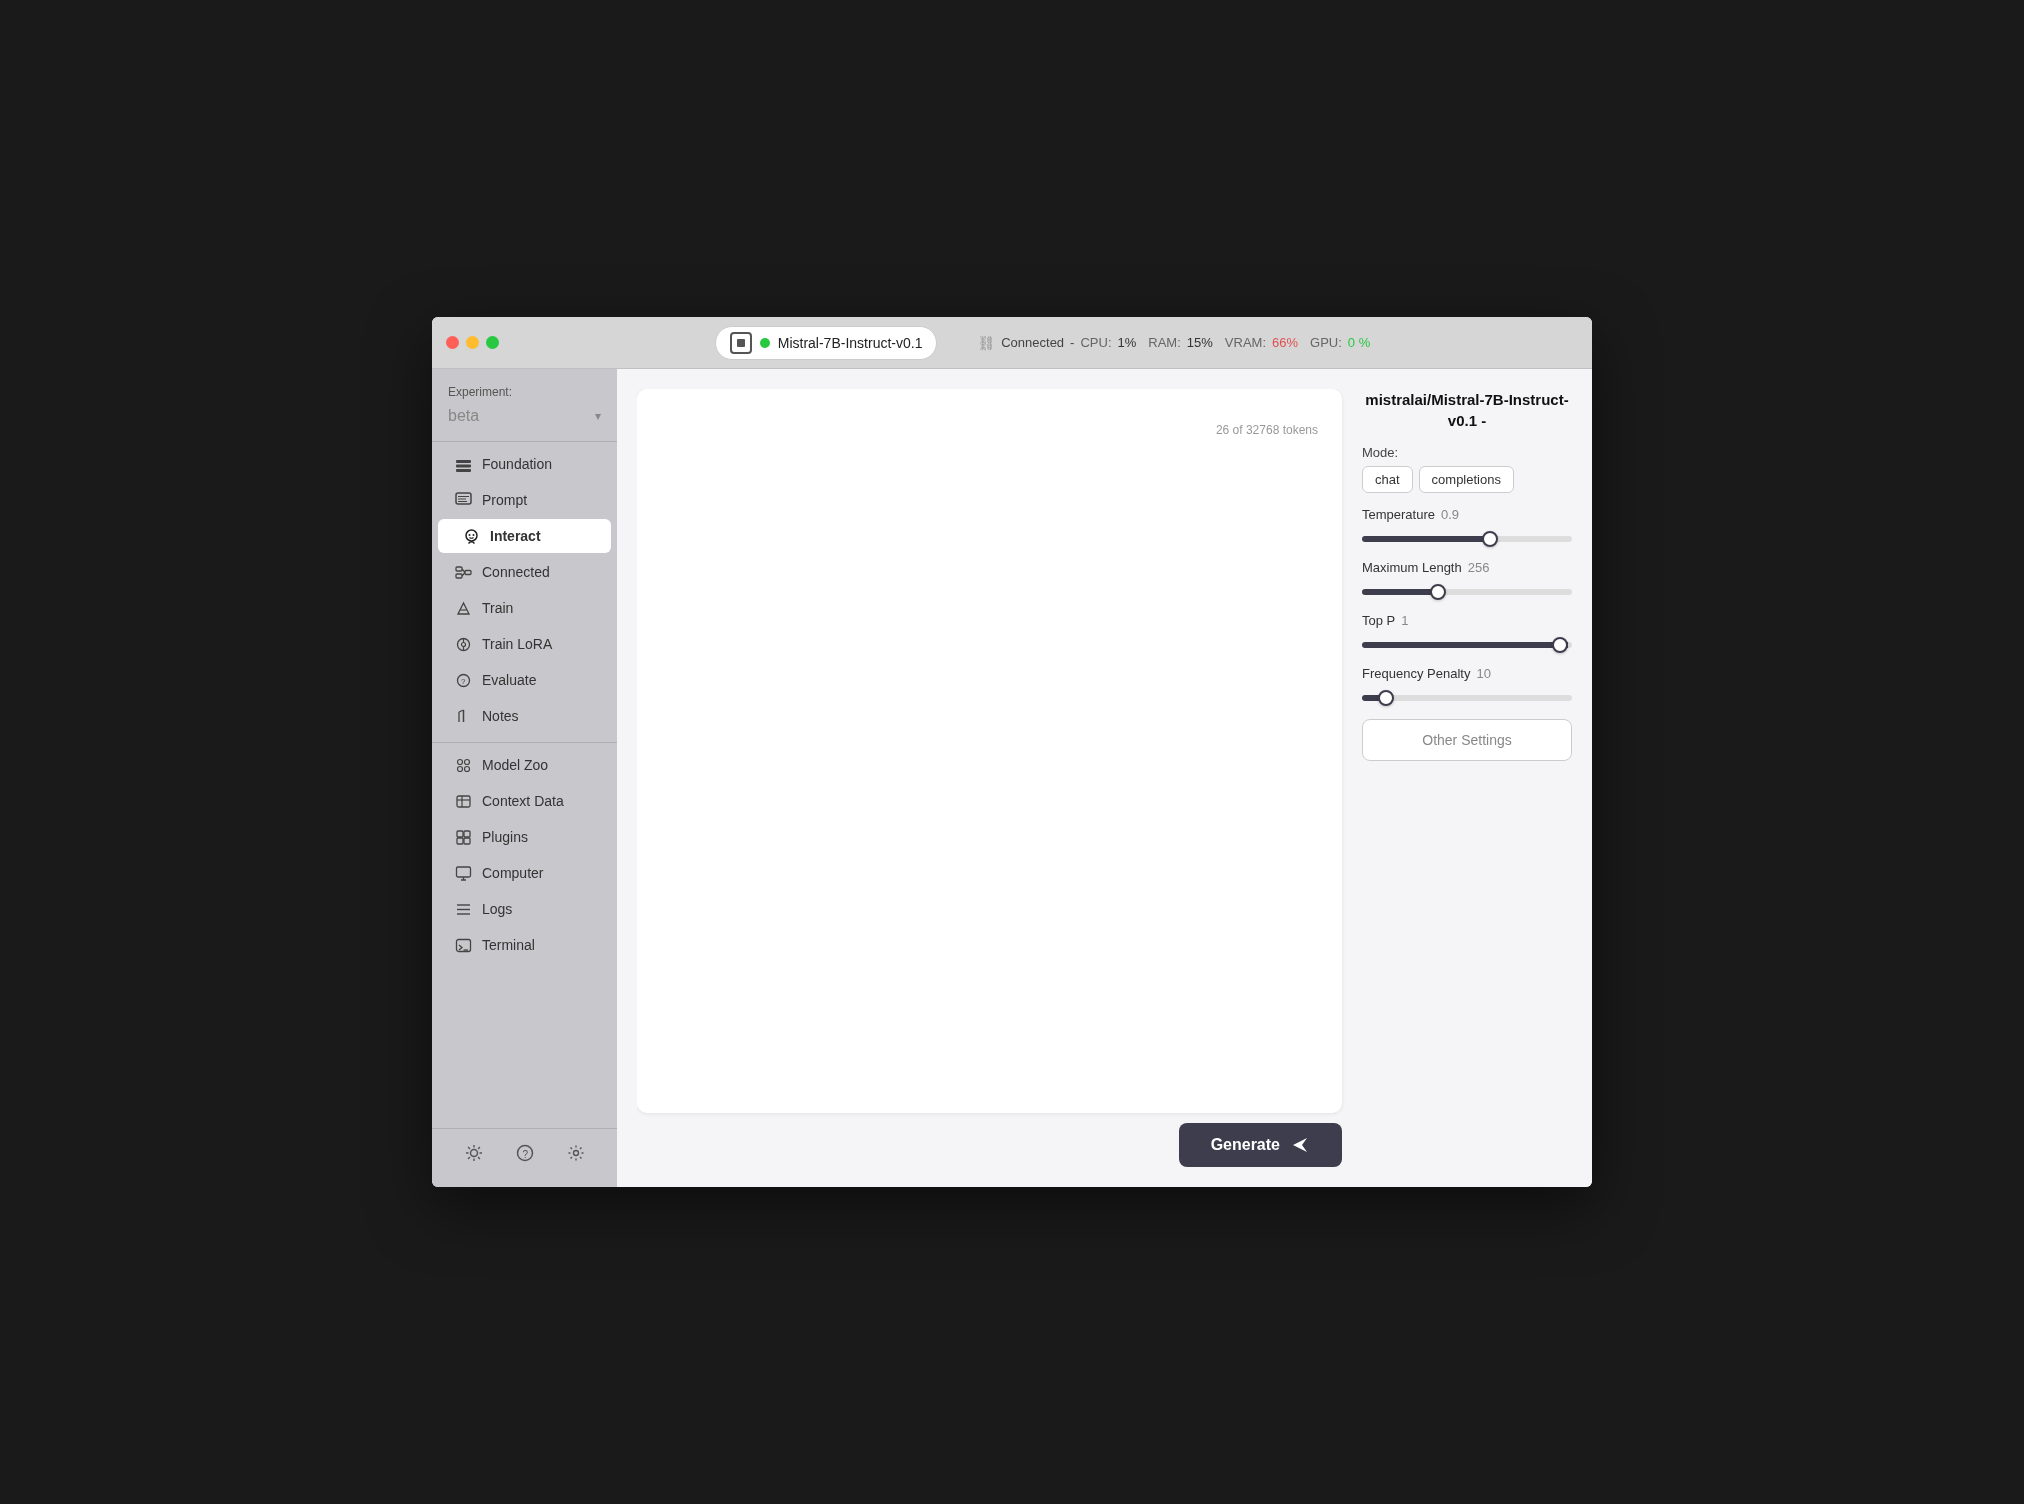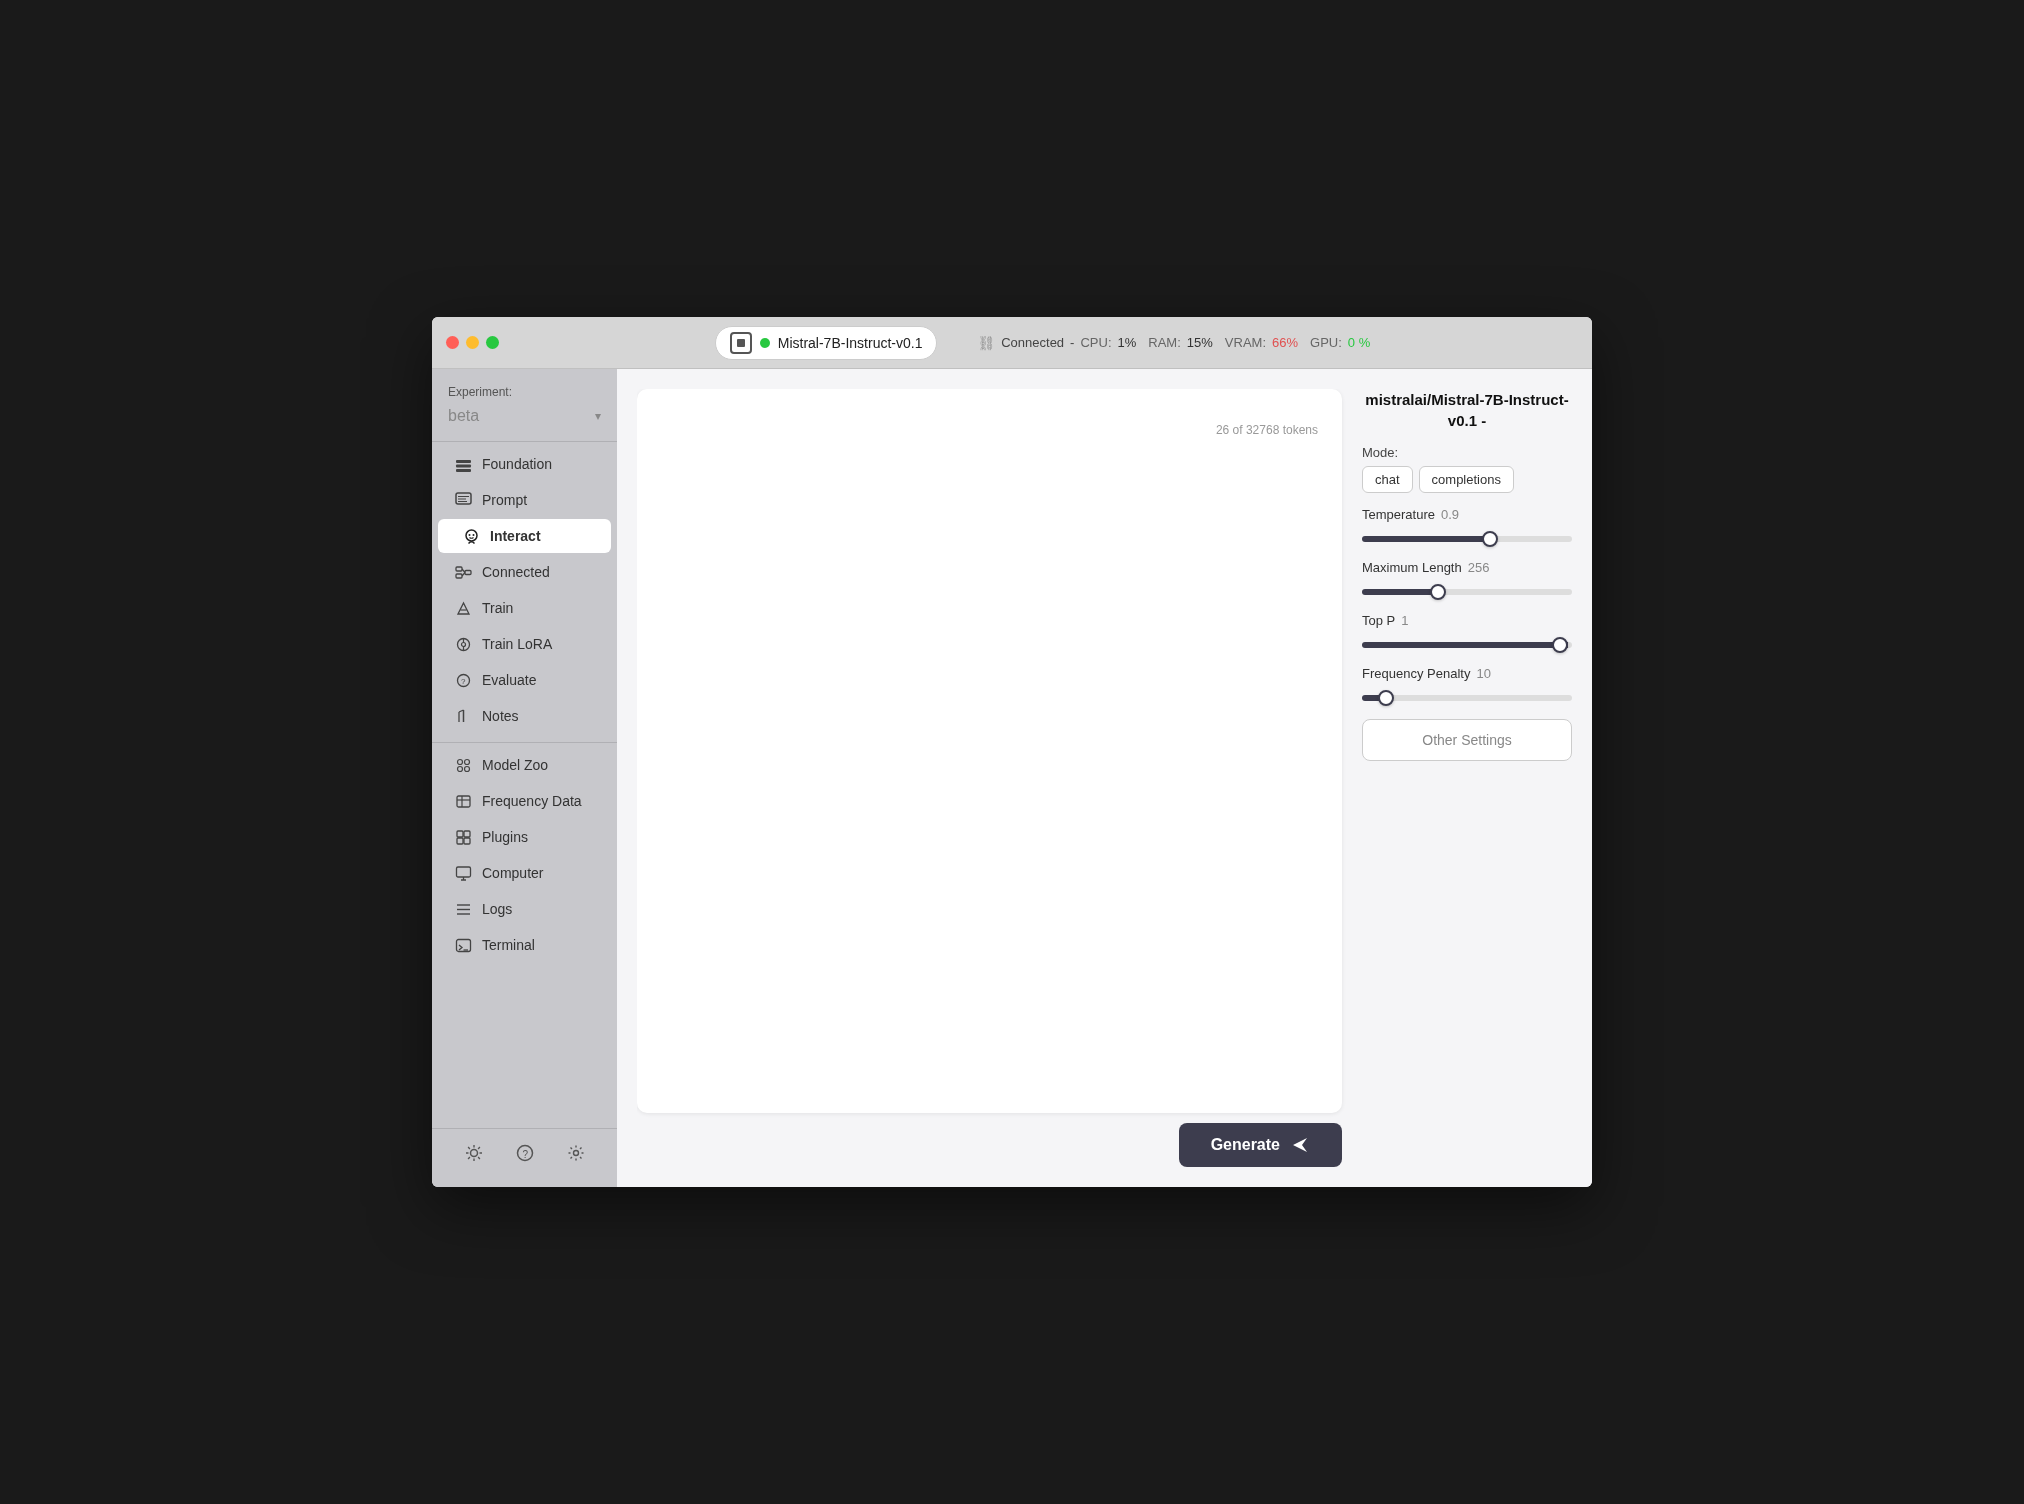--- a/index.html
+++ b/index.html
@@ -462,21 +462,21 @@
         <span>Model Zoo</span>
       </div>
       <div class="sidebar-item">
         <span class="icon">
           <svg width="17" height="17" viewBox="0 0 17 17" fill="none">
             <rect x="2" y="3" width="13" height="11" rx="1.5" stroke="#444" stroke-width="1.3" fill="none"></rect>
             <line x1="2" y1="7" x2="15" y2="7" stroke="#444" stroke-width="1.2"></line>
             <line x1="7" y1="3" x2="7" y2="14" stroke="#444" stroke-width="1.2"></line>
           </svg>
         </span>
-        <span>Frequency Data</span>
+        <span>Context Data</span>
       </div>
       <div class="sidebar-item">
         <span class="icon">
           <svg width="17" height="17" viewBox="0 0 17 17" fill="none">
             <rect x="2" y="2" width="6" height="6" rx="1" stroke="#444" stroke-width="1.3" fill="none"></rect>
             <rect x="9" y="2" width="6" height="6" rx="1" stroke="#444" stroke-width="1.3" fill="none"></rect>
             <rect x="2" y="9" width="6" height="6" rx="1" stroke="#444" stroke-width="1.3" fill="none"></rect>
             <rect x="9" y="9" width="6" height="6" rx="1" stroke="#444" stroke-width="1.3" fill="none"></rect>
           </svg>
         </span>

